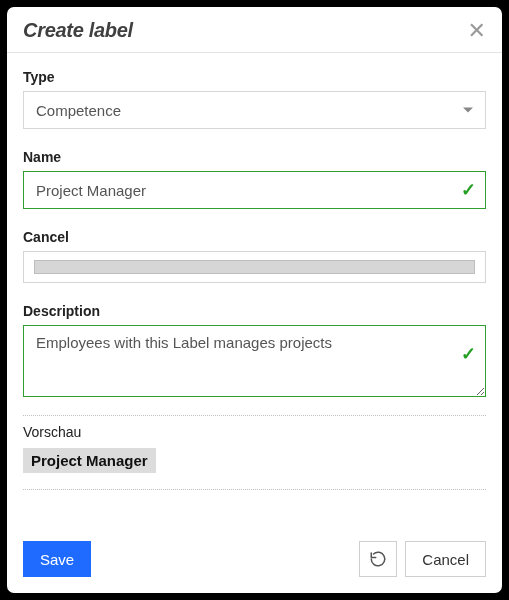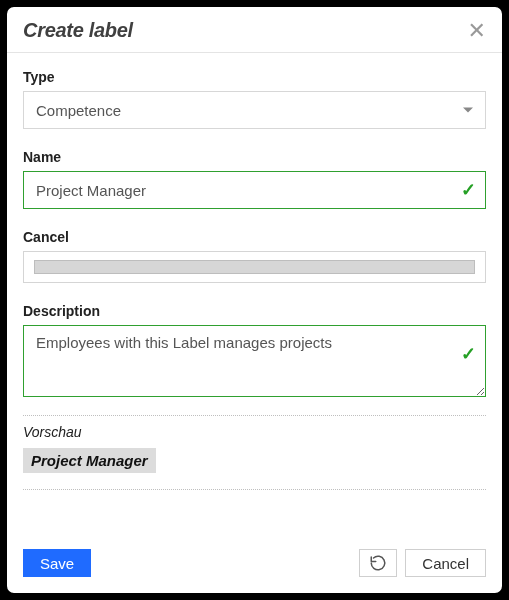--- a/index.html
+++ b/index.html
@@ -123,42 +123,41 @@
   }
   .textarea-wrap .check-ok { top: 18px; transform: none; }
   .section-gap { height: 14px; }
   .dotted-sep {
     border: none;
     border-top: 1px dotted #bfbfbf;
     margin: 0;
   }
   .preview-row {
     padding: 8px 0;
-    font-style: italic;
   }
   .preview-label {
     font-size: 14px;
     color: #222;
     margin-bottom: 8px;
   }
   .chip {
     display: inline-block;
     background: #dcdcdc;
     color: #111;
     font-weight: 700;
     padding: 4px 8px;
     font-size: 15px;
   }
   .footer {
     padding: 12px 16px 16px 16px;
     display: flex;
     align-items: center;
   }
   .btn {
-    height: 28px;
+    height: 36px;
     padding: 0 16px;
     font-size: 15px;
     cursor: pointer;
     border: 1px solid #cfcfcf;
     background: #fff;
     color: #333;
     display: inline-flex;
     align-items: center;
     justify-content: center;
   }

